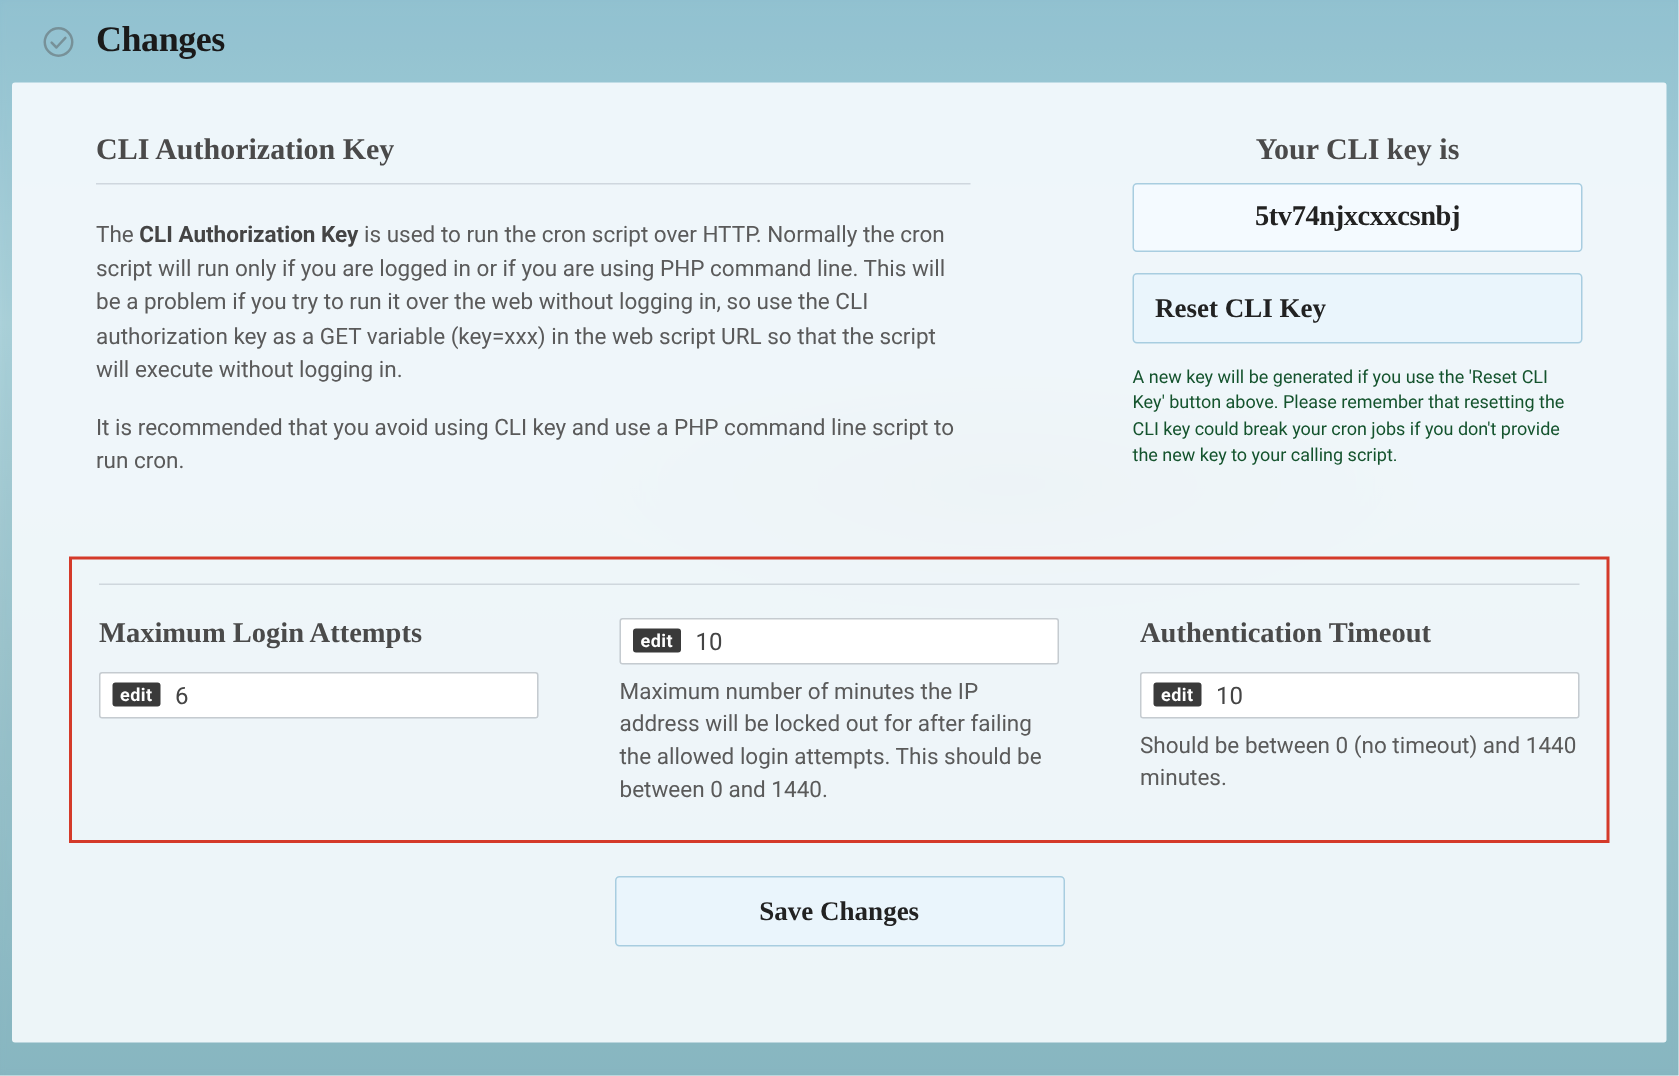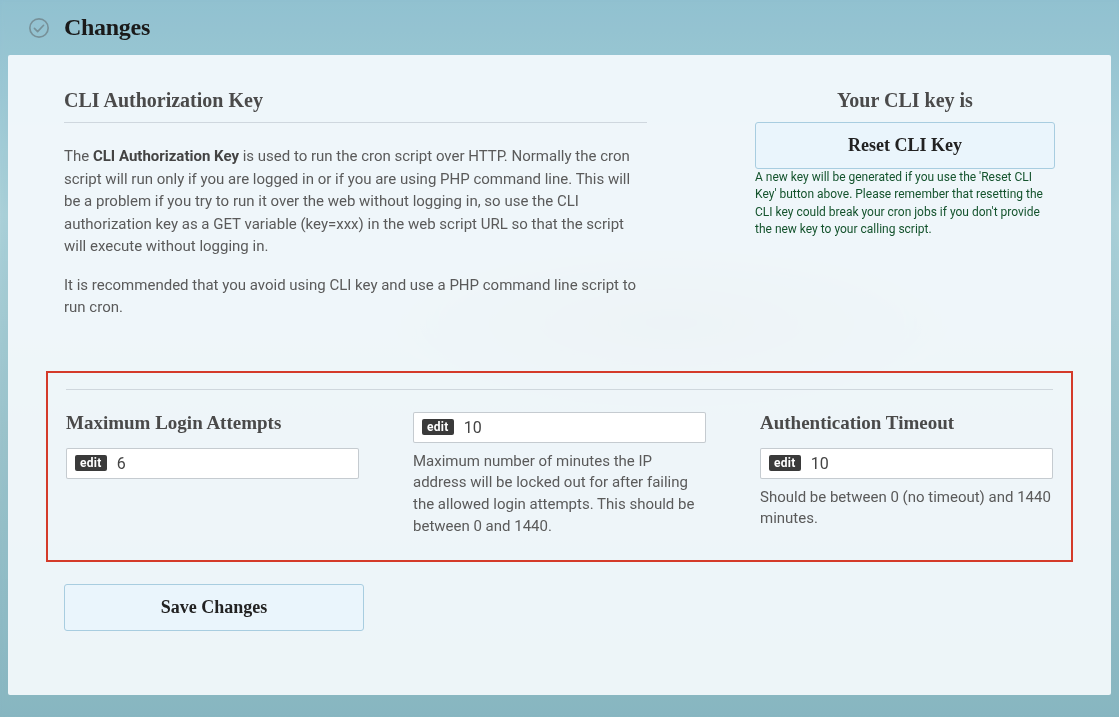--- a/index.html
+++ b/index.html
@@ -99,26 +99,27 @@
       margin-bottom: 14px;
       letter-spacing: -0.3px;
     }
     .btn {
       display: block;
       width: 100%;
       border: 1px solid #a8cde0;
       background: #eaf5fc;
       border-radius: 3px;
       padding: 12px 14px;
-      text-align: center;
+      text-align: left;
       font-family: Georgia, "Times New Roman", serif;
       font-size: 18px;
       font-weight: 700;
       color: #222;
       cursor: pointer;
+      margin-bottom: 14px;
     }
     .note-text {
       font-size: 12px;
       line-height: 1.45;
       color: #14532d;
     }
     .highlight-box {
       border: 2px solid #d43a2a;
       padding: 16px 18px 22px 18px;
       margin: -18px -18px -22px -18px;
@@ -174,21 +175,21 @@
       flex: 1;
       font-family: inherit;
     }
     .setting-hint {
       font-size: 15px;
       line-height: 1.45;
       color: #5a5a5a;
     }
     .save-row {
       display: flex;
-      justify-content: flex-start;
+      justify-content: center;
       margin-top: 44px;
     }
     .save-btn {
       width: 300px;
       border: 1px solid #a8cde0;
       background: #eaf5fc;
       border-radius: 3px;
       padding: 12px 14px;
       text-align: center;
       font-family: Georgia, "Times New Roman", serif;
@@ -219,20 +220,21 @@
       <h2 class="section-heading">CLI Authorization Key</h2>
       <hr class="hr">
       <p class="body-text">
         <span>The </span><strong>CLI Authorization Key</strong><span> is used to run the cron script over HTTP. Normally the cron script will run only if you are logged in or if you are using PHP command line. This will be a problem if you try to run it over the web without logging in, so use the CLI authorization key as a GET variable (key=xxx) in the web script URL so that the script will execute without logging in.</span>
       </p>
       <p class="body-text">It is recommended that you avoid using CLI key and use a PHP command line script to run cron.</p>
     </div>
 
     <div class="right-col">
       <h2 class="section-heading section-heading-center">Your CLI key is</h2>
+      <div class="key-display">5tv74njxcxxcsnbj</div>
       <button class="btn">Reset CLI Key</button>
       <p class="note-text">A new key will be generated if you use the 'Reset CLI Key' button above. Please remember that resetting the CLI key could break your cron jobs if you don't provide the new key to your calling script.</p>
     </div>
 
   </div>
 
   <div class="highlight-box" style="margin-top:36px;">
     <hr class="highlight-inner-divider">
     <div class="settings-row">
 

